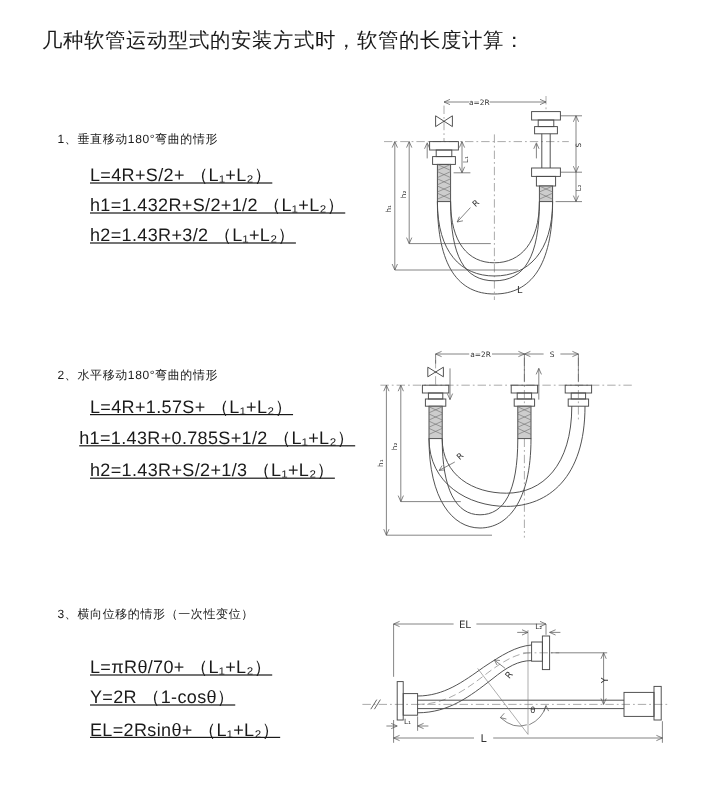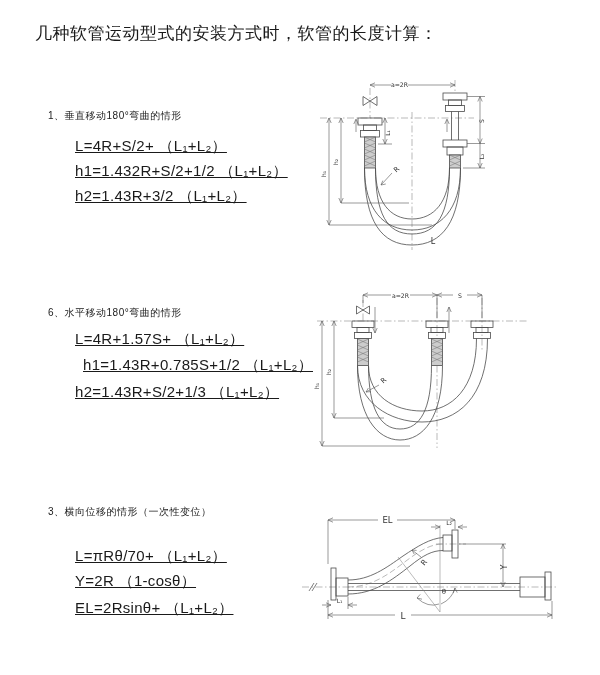--- a/index.html
+++ b/index.html
@@ -18,23 +18,23 @@
 </head>
 <body>
 
 <div class="abs title">几种软管运动型式的安装方式时，软管的长度计算：</div>
 
 <div class="abs heading" style="left:48px;top:109px">1、垂直移动180°弯曲的情形</div>
 <div class="abs formula" style="left:75px;top:137px">L=4R+S/2+ （L₁+L₂）</div>
 <div class="abs formula" style="left:75px;top:162px">h1=1.432R+S/2+1/2 （L₁+L₂）</div>
 <div class="abs formula" style="left:75px;top:187px">h2=1.43R+3/2 （L₁+L₂）</div>
 
-<div class="abs heading" style="left:48px;top:306px">6、水平移动180°弯曲的情形</div>
+<div class="abs heading" style="left:48px;top:306px">2、水平移动180°弯曲的情形</div>
 <div class="abs formula" style="left:75px;top:330px">L=4R+1.57S+ （L₁+L₂）</div>
-<div class="abs formula" style="left:83px;top:356px">h1=1.43R+0.785S+1/2 （L₁+L₂）</div>
+<div class="abs formula" style="left:66px;top:356px">h1=1.43R+0.785S+1/2 （L₁+L₂）</div>
 <div class="abs formula" style="left:75px;top:383px">h2=1.43R+S/2+1/3 （L₁+L₂）</div>
 
 <div class="abs heading" style="left:48px;top:505px">3、横向位移的情形（一次性变位）</div>
 <div class="abs formula" style="left:75px;top:547px">L=πRθ/70+ （L₁+L₂）</div>
 <div class="abs formula" style="left:75px;top:572px">Y=2R （1-cosθ）</div>
 <div class="abs formula" style="left:75px;top:599px">EL=2Rsinθ+ （L₁+L₂）</div>
 
 <svg width="225" height="185" viewBox="0 0 225 185" style="left:312px;top:72px">
   <g stroke="#8a8a8a" stroke-width="0.6" stroke-dasharray="7 2.5 1.5 2.5" fill="none">
     <line x1="100" y1="40" x2="100" y2="178"></line>

